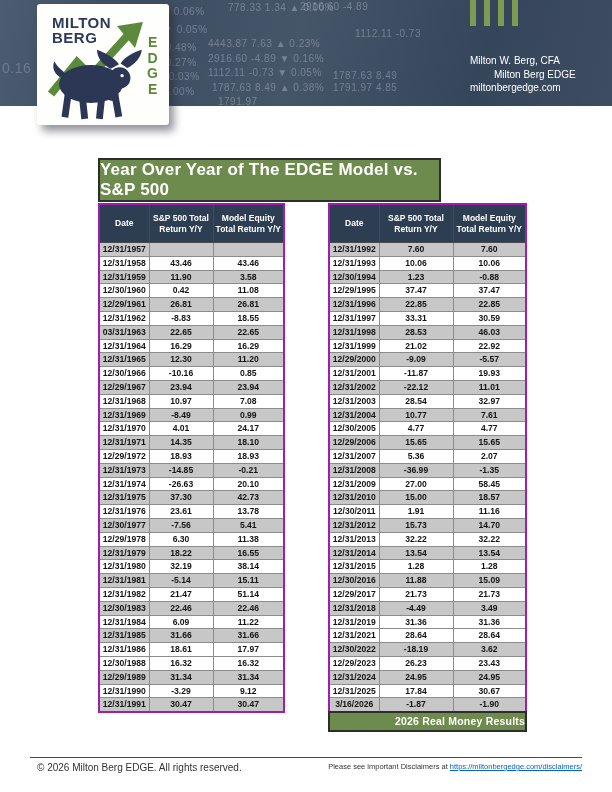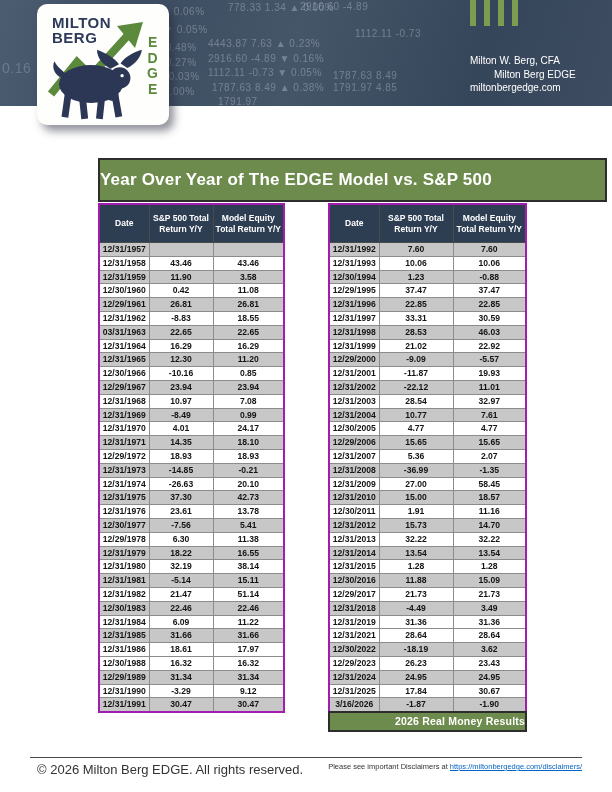--- a/index.html
+++ b/index.html
@@ -36,33 +36,33 @@
 
   .green-bars{position:absolute;left:470px;top:0;display:flex;gap:8px;}
   .green-bars .bar{width:6px;height:26px;background:#7d9c52;}
 
   .contact{position:absolute;left:470px;top:54px;color:#ffffff;font-size:10px;line-height:13.5px;}
   .contact .company{font-weight:normal;margin-left:24px;}
 
   
   .logo-card{
     position:absolute;left:37px;top:4px;width:132px;height:121px;background:#fefefd;
-    border-radius:10px;box-shadow:5px 6px 8px rgba(35,40,55,.5);z-index:5;
+    border-radius:3px;box-shadow:5px 6px 8px rgba(35,40,55,.5);z-index:5;
   }
   .logo-word{position:absolute;left:15px;top:11px;color:#2e3a59;font-weight:bold;font-size:15px;
     line-height:15px;letter-spacing:.5px;z-index:3;}
   .logo-edge{position:absolute;right:11px;top:31px;display:flex;flex-direction:column;align-items:center;
     color:#5c8a3d;font-weight:bold;font-size:14px;line-height:15.5px;z-index:3;}
   .logo-arrow{position:absolute;left:8px;top:16px;width:112px;height:78px;z-index:1;}
   .logo-bull{position:absolute;left:4px;top:42px;width:112px;height:76px;z-index:2;}
 
   
   .title-bar{
-    position:absolute;left:98px;top:158px;width:509px;height:44px;background:#6d8b4c;
-    border:2px solid #2d2d2d;box-sizing:border-box;display:flex;align-items:center;justify-content:flex-start;
+    position:absolute;left:98px;top:158px;width:343px;height:44px;background:#6d8b4c;
+    border:2px solid #2d2d2d;box-sizing:border-box;display:flex;align-items:center;justify-content:flex-end;
   }
   .title-bar span{color:#ffffff;font-weight:bold;font-size:17px;letter-spacing:.2px;}
 
   
   .tbl{position:absolute;top:203px;border-collapse:collapse;table-layout:fixed;}
   .tbl-left{left:98px;width:185px;}
   .tbl-right{left:328px;width:197px;}
   .tbl{border:2px solid #a21caf;}
   .tbl th{
     background:#2d3e53;color:#ffffff;font-size:8.5px;font-weight:bold;height:37px;
@@ -76,21 +76,21 @@
   .tbl tr.alt td{background:#c7c7c7;}
   .tbl .green-row td{
     background:#6d8b4c;color:#ffffff;font-size:10.5px;height:17px;line-height:17px;
     border:2px solid #2d2d2d;letter-spacing:.2px;text-align:right;
   }
   .tbl-left .c-date{width:50px}.tbl-left .c-sp{width:64px}.tbl-left .c-model{width:71px}
   .tbl-right .c-date{width:50px}.tbl-right .c-sp{width:74px}.tbl-right .c-model{width:73px}
 
   
   .foot-rule{position:absolute;left:30px;top:757px;width:552px;height:1px;background:#4a4a4a;}
-  .foot-left{position:absolute;left:37px;top:762px;font-size:13px;color:#333333;}
+  .foot-left{position:absolute;left:37px;top:762px;font-size:10px;color:#333333;}
   .foot-right{position:absolute;right:30px;top:762px;font-size:7.5px;color:#333333;padding-left:48px;}
   .foot-right a{color:#0563c1;text-decoration:underline;}
 </style>
 </head>
 <body>
 
 <div class="page">
 
   <div class="banner">
     <div id="ticker-layer">

